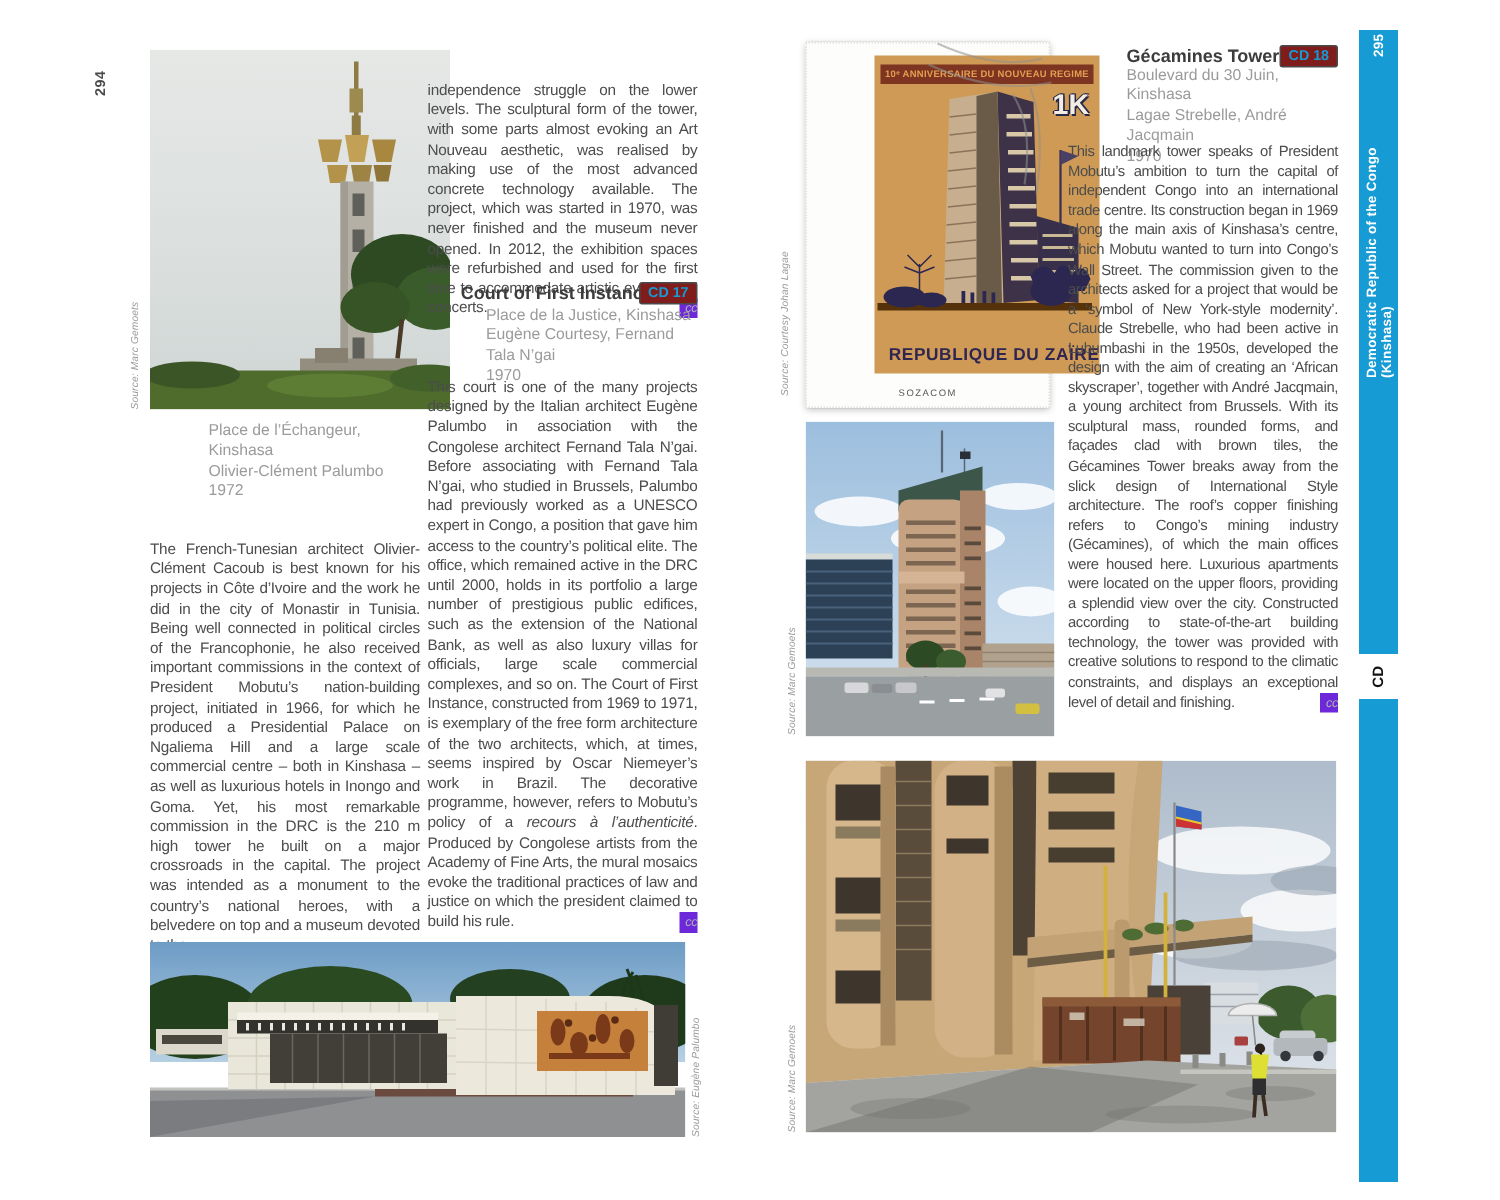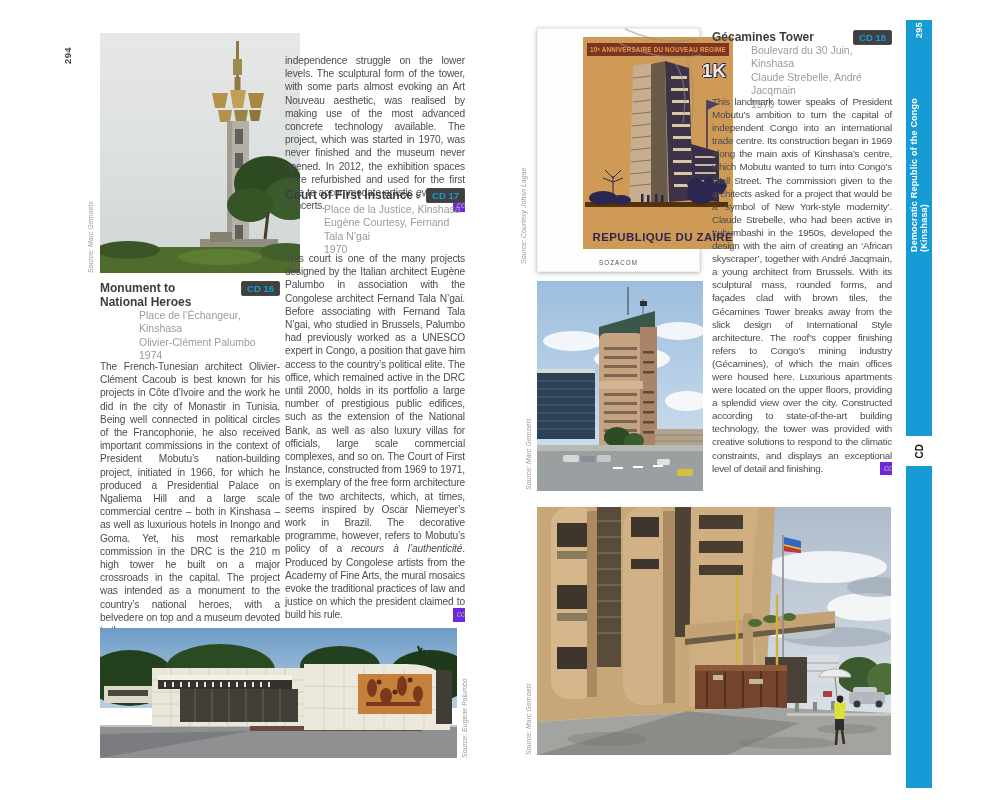--- a/index.html
+++ b/index.html
@@ -7,25 +7,25 @@
   body { font-family:"Liberation Sans", sans-serif; color:#4c4c4c; }
   .sheet { position:relative; width:1000px; height:800px; background:#ffffff; overflow:hidden; }
 
   
   .col { position:absolute; width:180px; }
   .body-p { position:relative; font-size:10.2px; line-height:13.2px; letter-spacing:-0.15px;
             text-align:justify; color:#4c4c4c; }
   .body-p.tight { font-size:9.9px; letter-spacing:-0.25px; line-height:13.1px; }
   .cc { position:absolute; right:0; bottom:0; font-size:8.5px; font-style:italic; color:#b0b0b0;
         background:#6d28d9; padding-left:4px; }
-  .entry-head { position:relative; }
+  .entry-head { position:relative;text-align:center; }
   .entry-title { font-size:12px; font-weight:bold; color:#3c3c3c; line-height:14px; }
   .map-marker { display:inline-block; transform:rotate(90deg); font-size:10px; color:#3c3c3c; margin-left:2px; }
   .badge { position:absolute; right:0; top:0; border:1px solid #4a4a4a; border-radius:2px;
-           background:#404040; color:#169bd5; font-size:9.5px; font-weight:bold; padding:1px 5px 1px;
+           background:#7f1d1d; color:#169bd5; font-size:9.5px; font-weight:bold; padding:1px 5px 1px;
            line-height:11px; }
   .meta { font-size:10.5px; line-height:13.4px; color:#9b9b9b;margin-left:39px; }
 
   
   .vtext { position:absolute; writing-mode:vertical-rl; transform:rotate(180deg); }
   .vcap  { font-size:6.8px; font-style:italic; color:#9a9a9a; letter-spacing:0.1px; }
   .pageno-left { font-size:9.5px; font-weight:bold; color:#4a4a4a; letter-spacing:0.4px; }
 
   
   .band { position:absolute; left:906px; width:26px; background:#169bd5; }
@@ -100,28 +100,23 @@
       <rect x="110" y="199" width="22" height="10" fill="#877f6f"></rect>
       <rect x="0" y="214" width="200" height="26" fill="#4f6c2d"></rect>
       <ellipse cx="28" cy="217" rx="32" ry="9" fill="#3c5526"></ellipse>
       <ellipse cx="120" cy="224" rx="42" ry="8" fill="#5d7c34"></ellipse>
       <ellipse cx="186" cy="219" rx="26" ry="9" fill="#42602a"></ellipse>
     </svg>
   </div>
   <div class="vtext vcap" style="left:87px; top:165px; height:108px;">Source: Marc Gemoets</div>
 
   <div class="col" style="left:100px; top:281px;">
-    <div class="entry-head">
-      <div class="entry-title">Monument to</div>
-      <div class="entry-title">National Heroes</div>
-      <span class="badge">CD 16</span>
-    </div>
     <div class="meta">Place de l’Échangeur, Kinshasa</div>
     <div class="meta ital">Olivier-Clément Palumbo</div>
-    <div class="meta">1974</div>
+    <div class="meta">1972</div>
   </div>
   <div class="col" style="left:100px; top:360px;">
     <p class="body-p">The French-Tunesian architect Olivier-Clément Cacoub is best known for his projects in Côte d’Ivoire and the work he did in the city of Monastir in Tunisia. Being well connected in political circles of the Francophonie, he also received important commissions in the context of President Mobutu’s nation-building project, initiated in 1966, for which he produced a Presidential Palace on Ngaliema Hill and a large scale commercial centre – both in Kinshasa – as well as luxurious hotels in Inongo and Goma. Yet, his most remarkable commission in the DRC is the 210 m high tower he built on a major crossroads in the capital. The project was intended as a monument to the country’s national heroes, with a belvedere on top and a museum devoted to the</p>
   </div>
 
   <div class="col" style="left:285px; top:26px;margin-top:28px;">
     <p class="body-p">
       <span>independence struggle on the lower levels. The sculptural form of the tower, with some parts almost evoking an Art Nouveau aesthetic, was realised by making use of the most advanced concrete technology available. The project, which was started in 1970, was never finished and the museum never opened. In 2012, the exhibition spaces were refurbished and used for the first time to accommodate artistic events and concerts.</span>
       <span class="cc">cc</span>
     </p>
@@ -390,21 +385,21 @@
     </svg>
   </div>
   <div class="vtext vcap" style="left:525px; top:382px; height:108px;">Source: Marc Gemoets</div>
 
   <div class="col" style="left:712px; top:30px;">
     <div class="entry-head">
       <div class="entry-title">Gécamines Tower</div>
       <span class="badge">CD 18</span>
     </div>
     <div class="meta">Boulevard du 30 Juin, Kinshasa</div>
-    <div class="meta ital">Claude Strebelle, André Jacqmain</div>
+    <div class="meta ital">Lagae Strebelle, André Jacqmain</div>
     <div class="meta">1970</div>
   </div>
   <div class="col" style="left:712px; top:95px;">
     <p class="body-p tight">
       <span>This landmark tower speaks of President Mobutu’s ambition to turn the capital of independent Congo into an international trade centre. Its construction began in 1969 along the main axis of Kinshasa’s centre, which Mobutu wanted to turn into Congo’s Wall Street. The commission given to the architects asked for a project that would be a ‘symbol of New York-style modernity’. Claude Strebelle, who had been active in Lubumbashi in the 1950s, developed the design with the aim of creating an ‘African skyscraper’, together with André Jacqmain, a young architect from Brussels. With its sculptural mass, rounded forms, and façades clad with brown tiles, the Gécamines Tower breaks away from the slick design of International Style architecture. The roof’s copper finishing refers to Congo’s mining industry (Gécamines), of which the main offices were housed here. Luxurious apartments were located on the upper floors, providing a splendid view over the city. Constructed according to state-of-the-art building technology, the tower was provided with creative solutions to respond to the climatic constraints, and displays an exceptional level of detail and finishing.</span>
       <span class="cc">cc</span>
     </p>
   </div>
 
   <div class="photo" style="left:537px; top:507px; width:354px; height:248px;">

